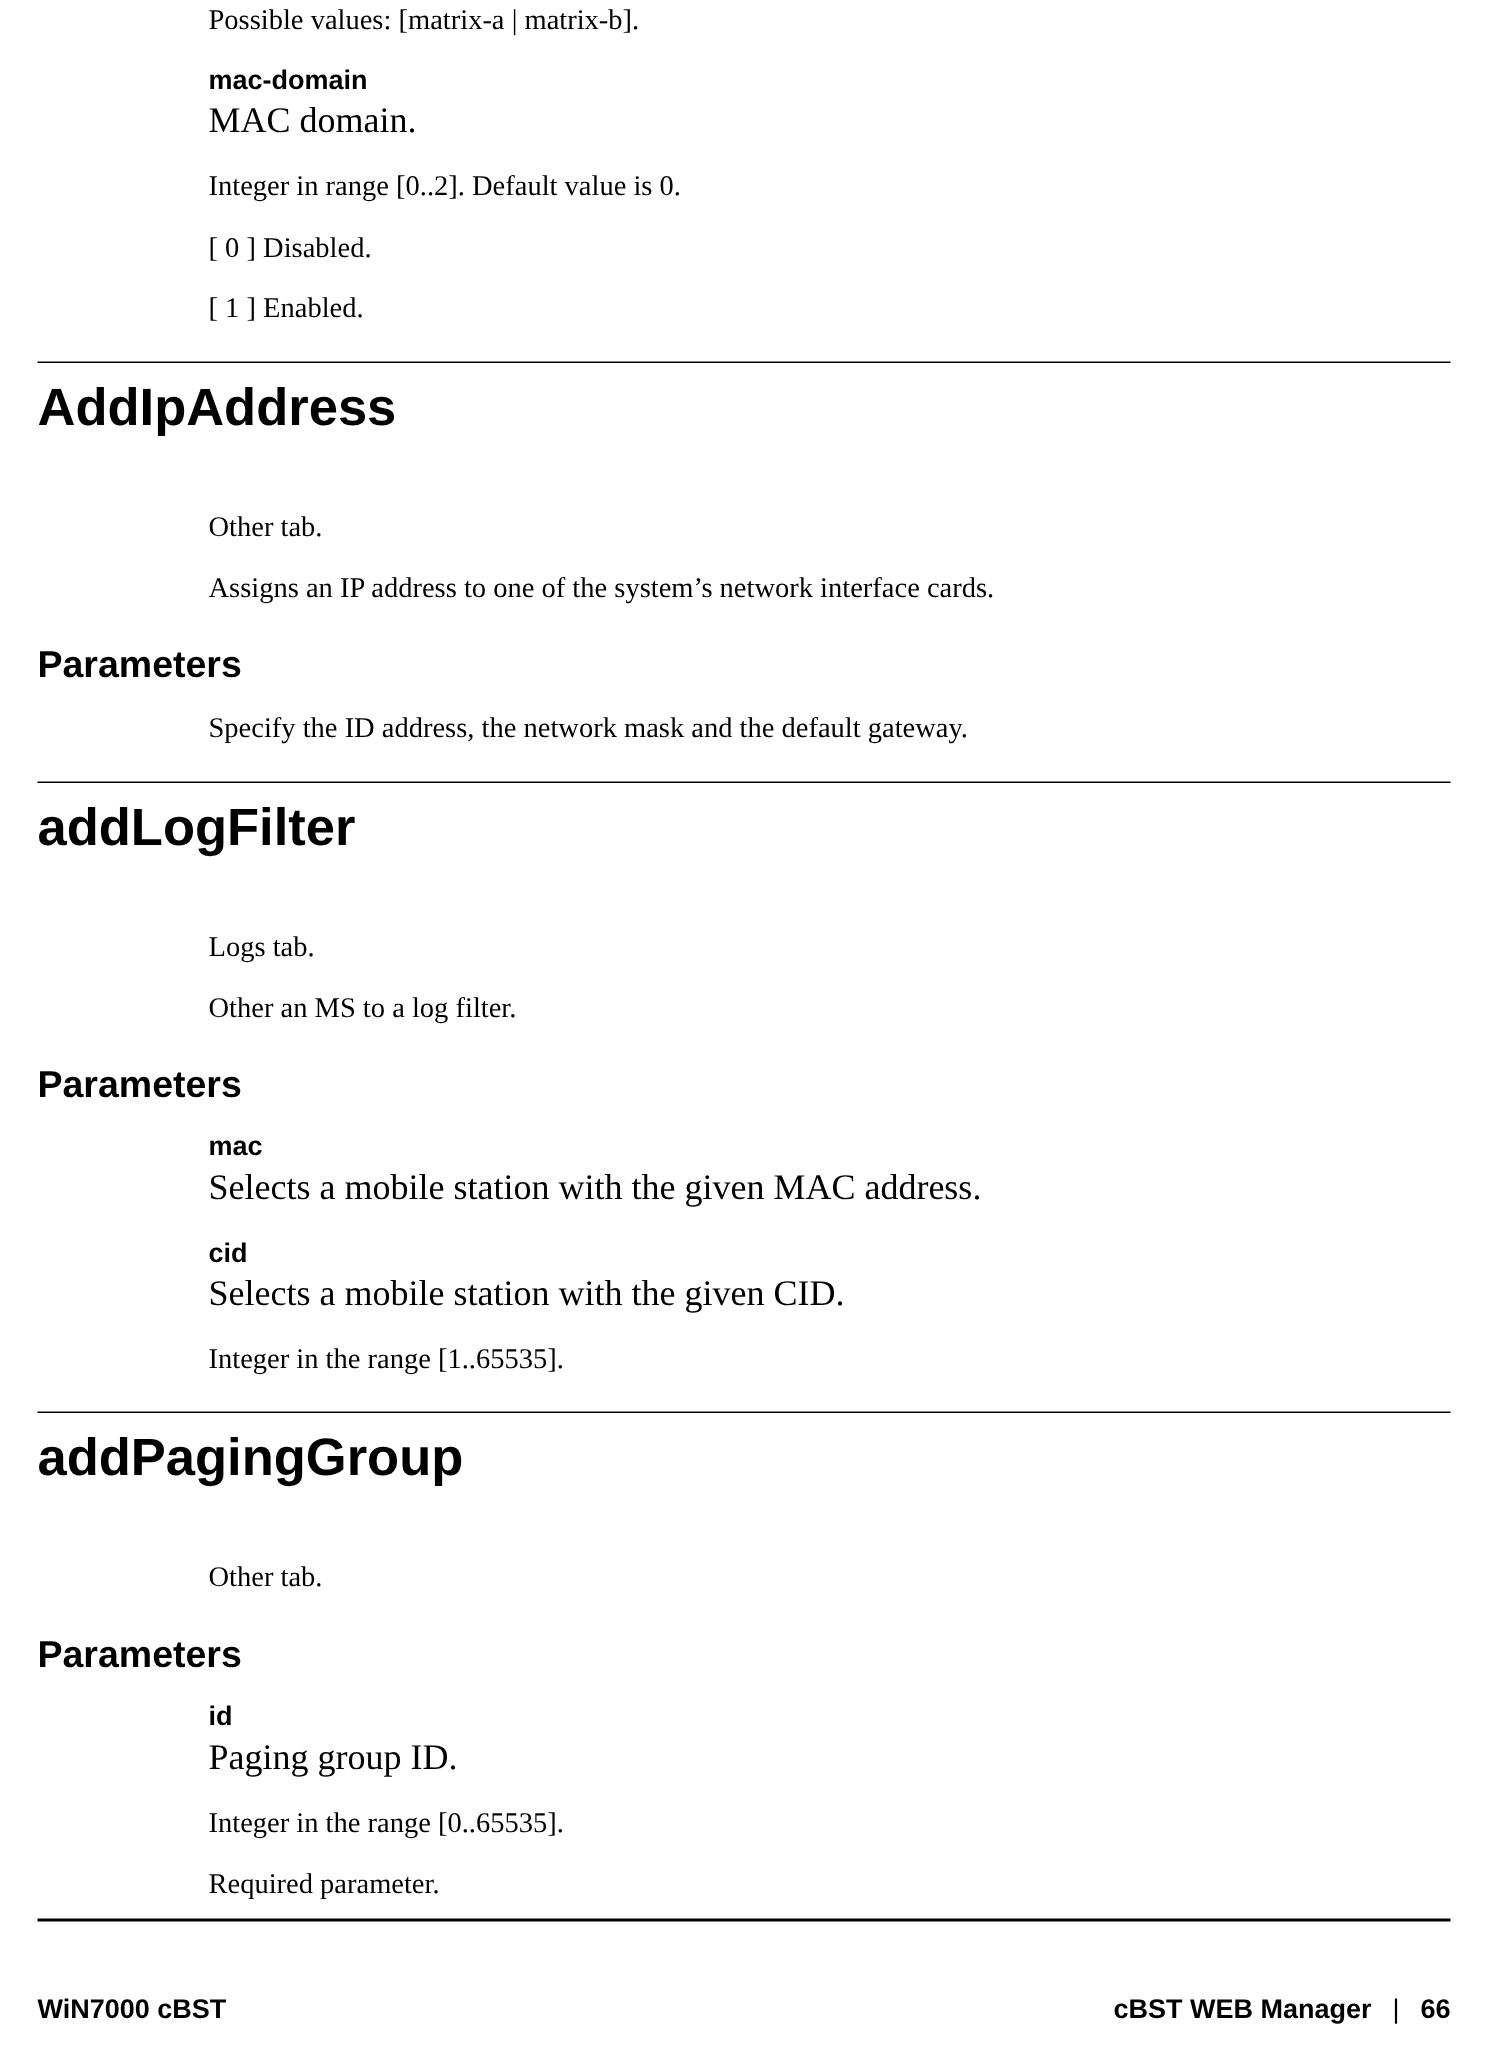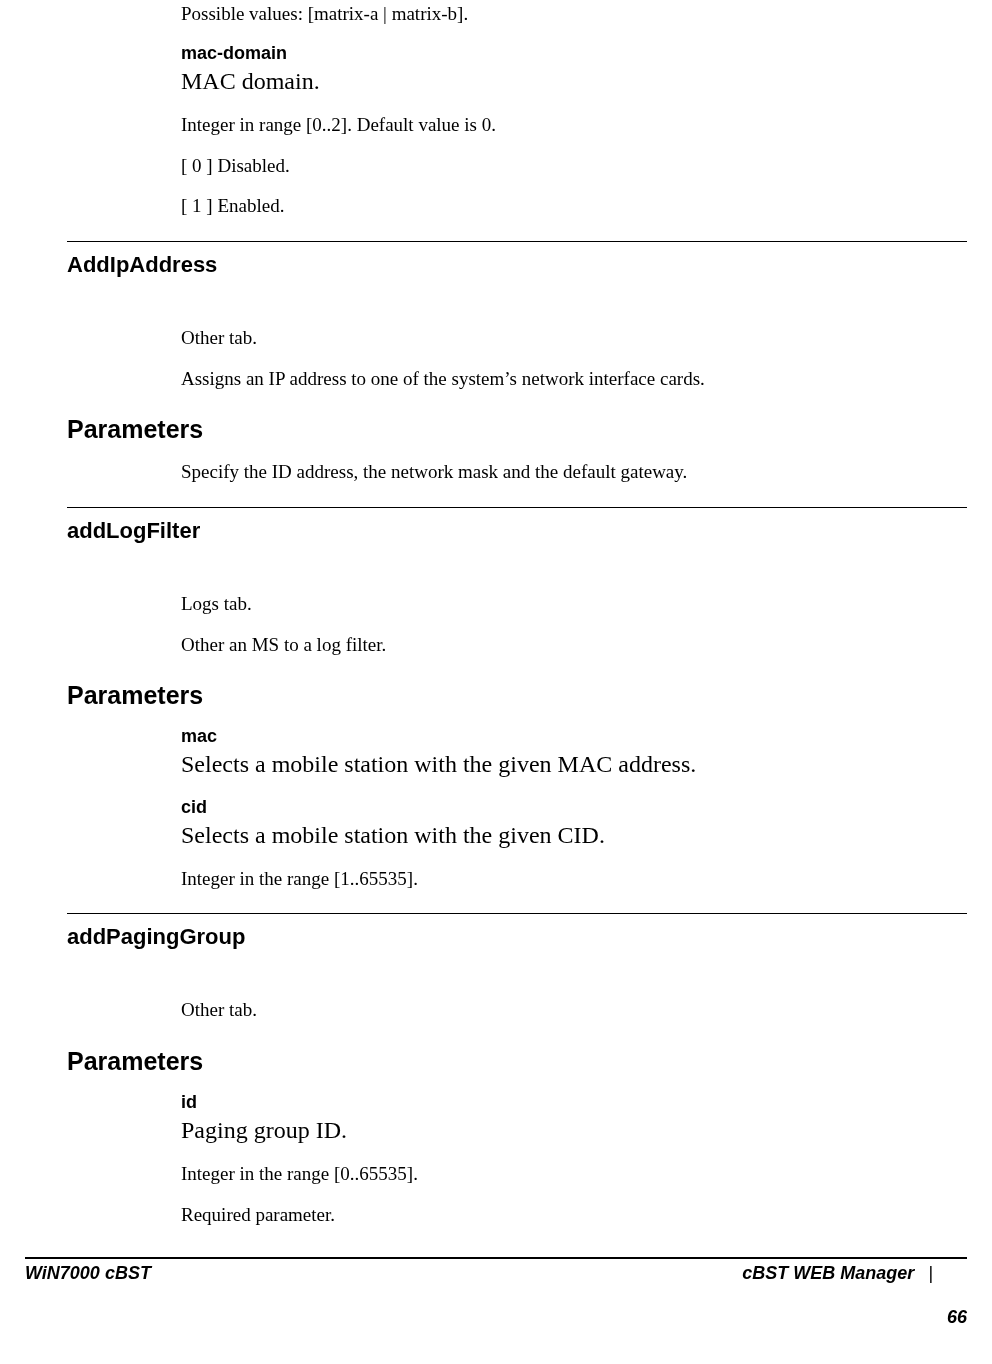--- a/index.html
+++ b/index.html
@@ -13,23 +13,22 @@
     }
     .page {
       width: 992px;
       min-height: 1364px;
       position: relative;
       box-sizing: border-box;
     }
     .content {
       position: absolute;
       top: 0;
-      left: 10px;
+      left: 0;
       right: 0;
-      padding-left: 32px;
     }
     .body-indent {
       margin-left: 139px;
       margin-right: 60px;
     }
     .body-text {
       font-size: 19px;
       line-height: 1.3;
       margin-top: 16px;
     }
@@ -50,21 +49,21 @@
     hr.section-rule {
       border: none;
       border-top: 1px solid #000;
       margin: 0;
       margin-left: 25px;
       margin-right: 25px;
     }
     .section-title {
       font-family: Arial, Helvetica, sans-serif;
       font-weight: bold;
-      font-size: 22px;
+      font-size: 35px;
       margin-left: 25px;
       margin-right: 60px;
       margin-top: 10px;
     }
     .parameters-label {
       font-family: Arial, Helvetica, sans-serif;
       font-weight: bold;
       font-size: 25px;
       margin-left: 25px;
       margin-right: 60px;
@@ -73,39 +72,38 @@
     .spacer-before-section {
       height: 22px;
     }
     .spacer-after-title {
       height: 48px;
     }
     .footer {
       position: absolute;
       left: 25px;
       right: 25px;
-      bottom: 36px;
-      font-style: italic;
+      bottom: 14px;
     }
     .footer-rule {
       border-top: 2px solid #000;
       margin: 0;
     }
     .footer-row {
       display: flex;
       justify-content: space-between;
       align-items: baseline;
       margin-top: 4px;
       font-family: Arial, Helvetica, sans-serif;
       font-weight: bold;
       font-size: 18px;
     }
     .footer-right {
       display: flex;
-      align-items: flex-start;
+      align-items: flex-end;
     }
     .footer-sep {
       margin: 0 14px;
       font-weight: normal;
     }
     .footer-page {
       font-weight: bold;
       margin-top: 44px;
     }
   </style>

